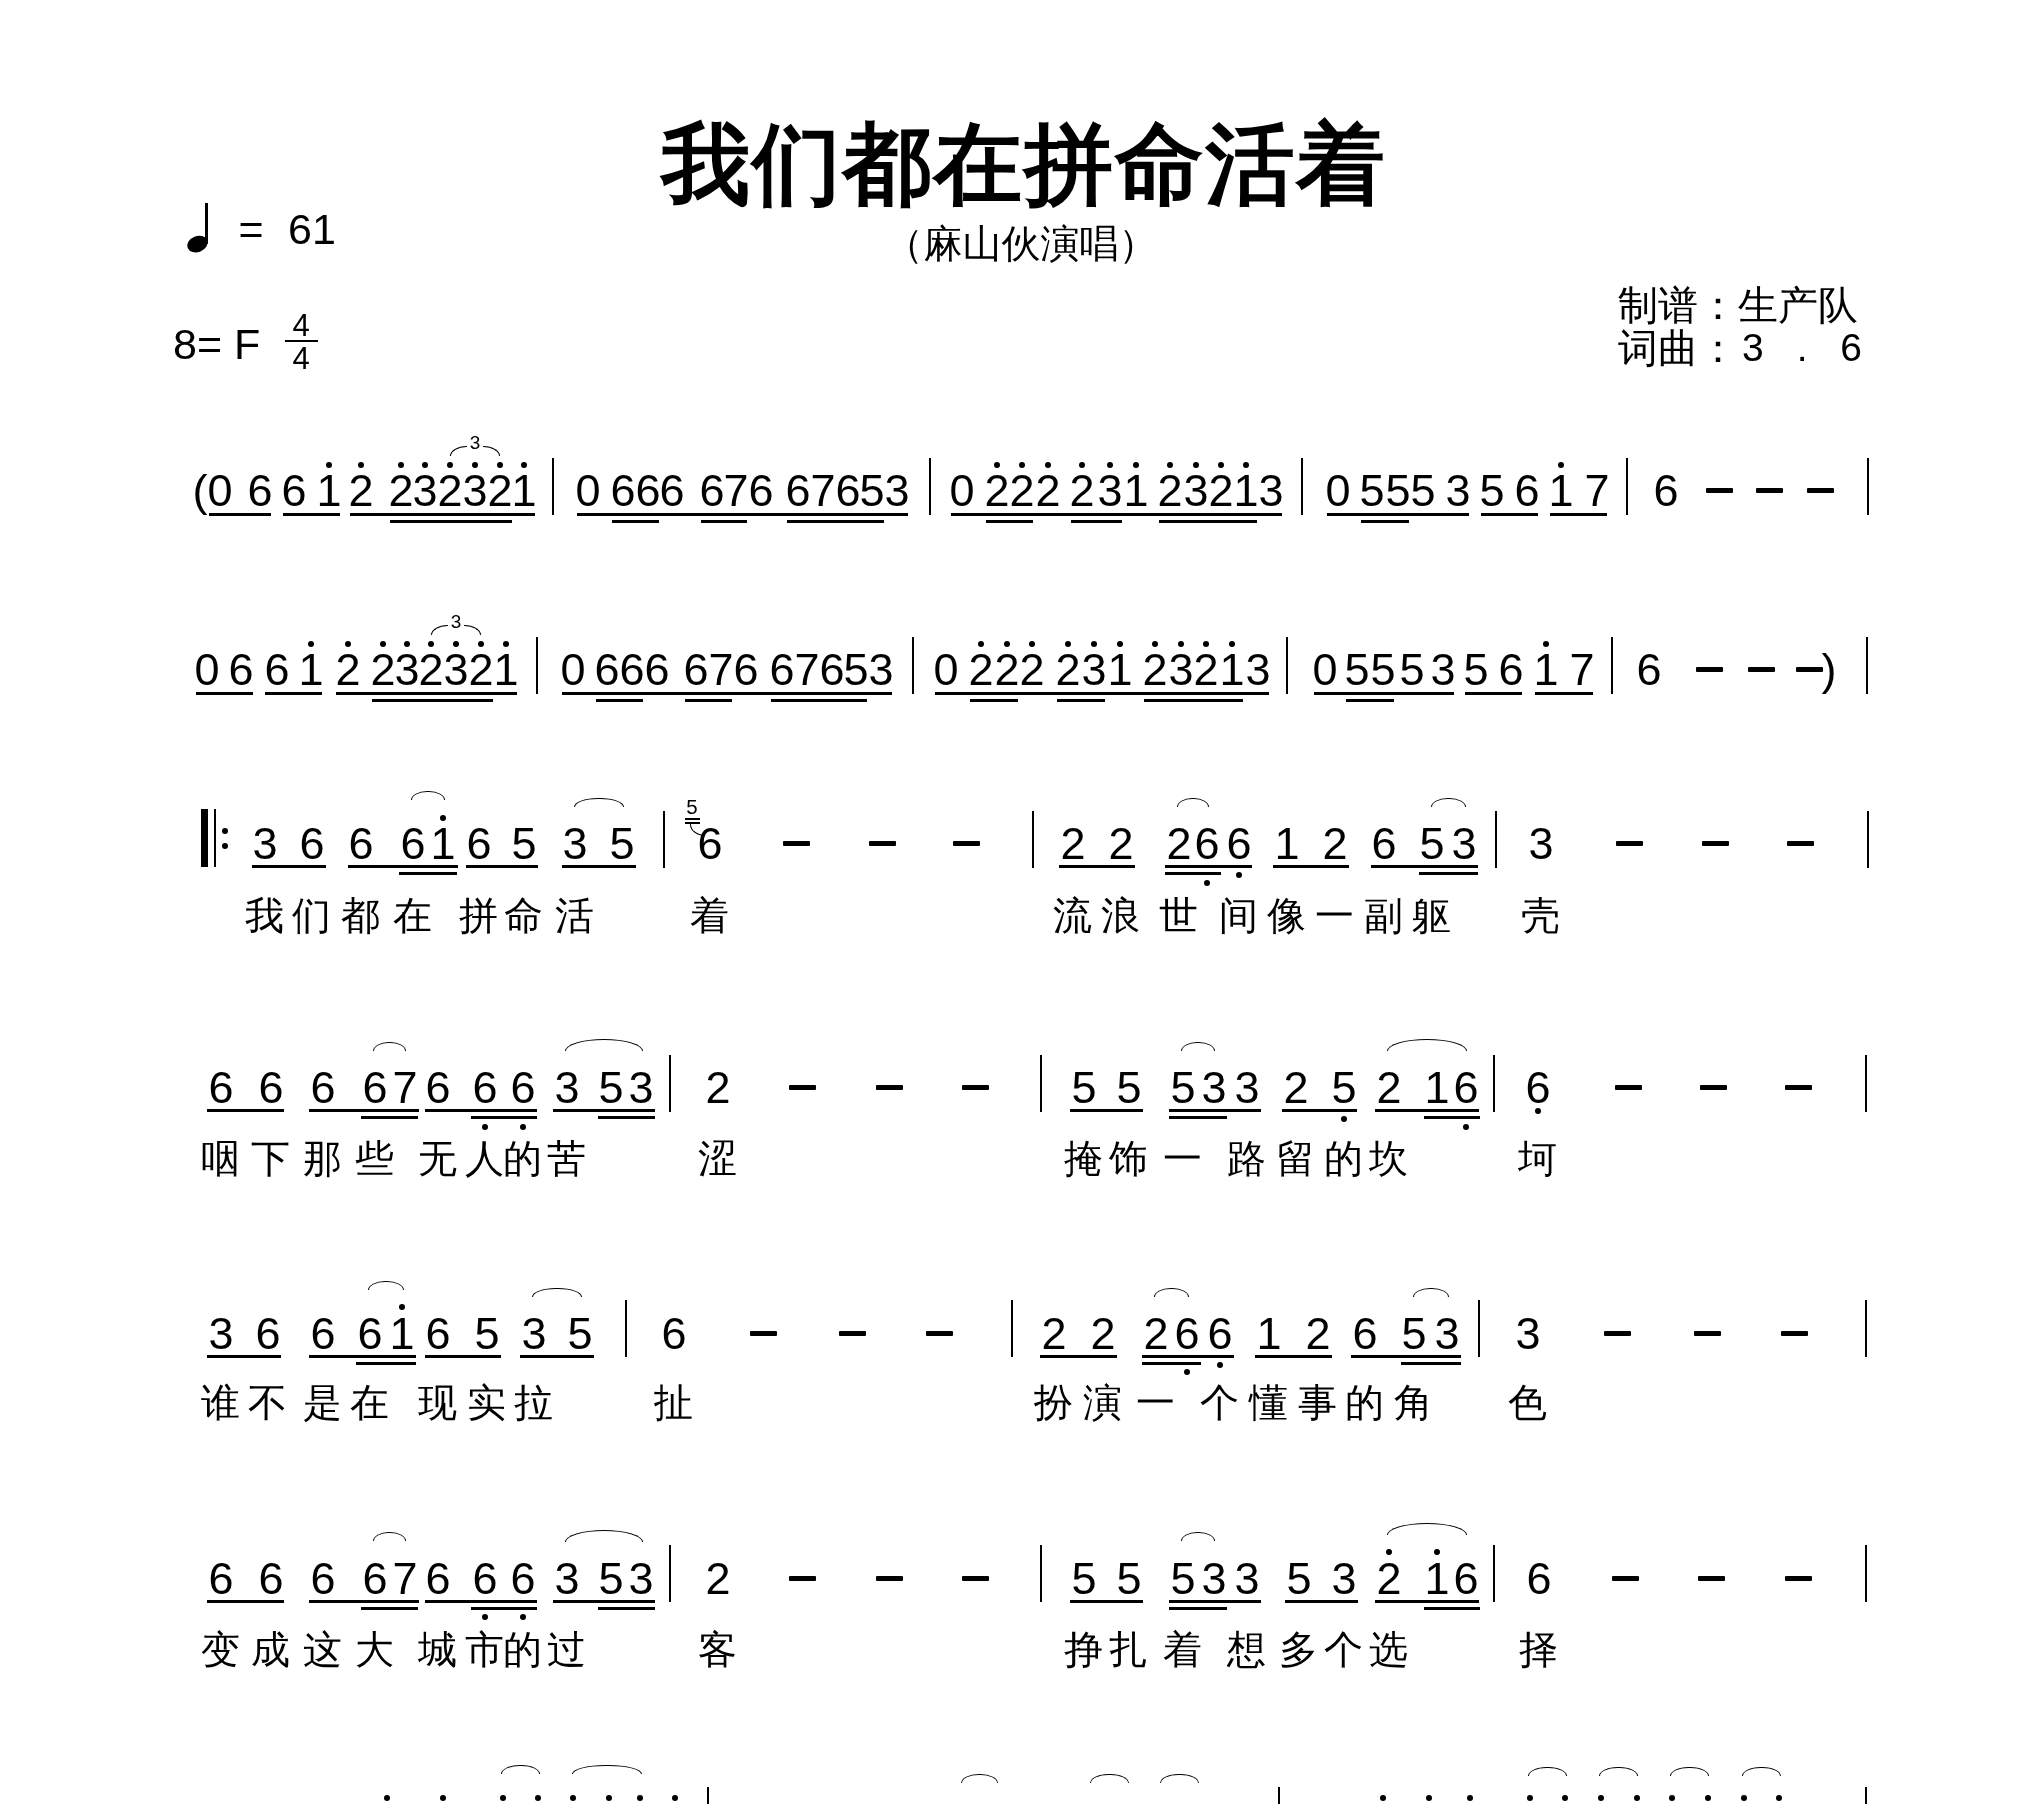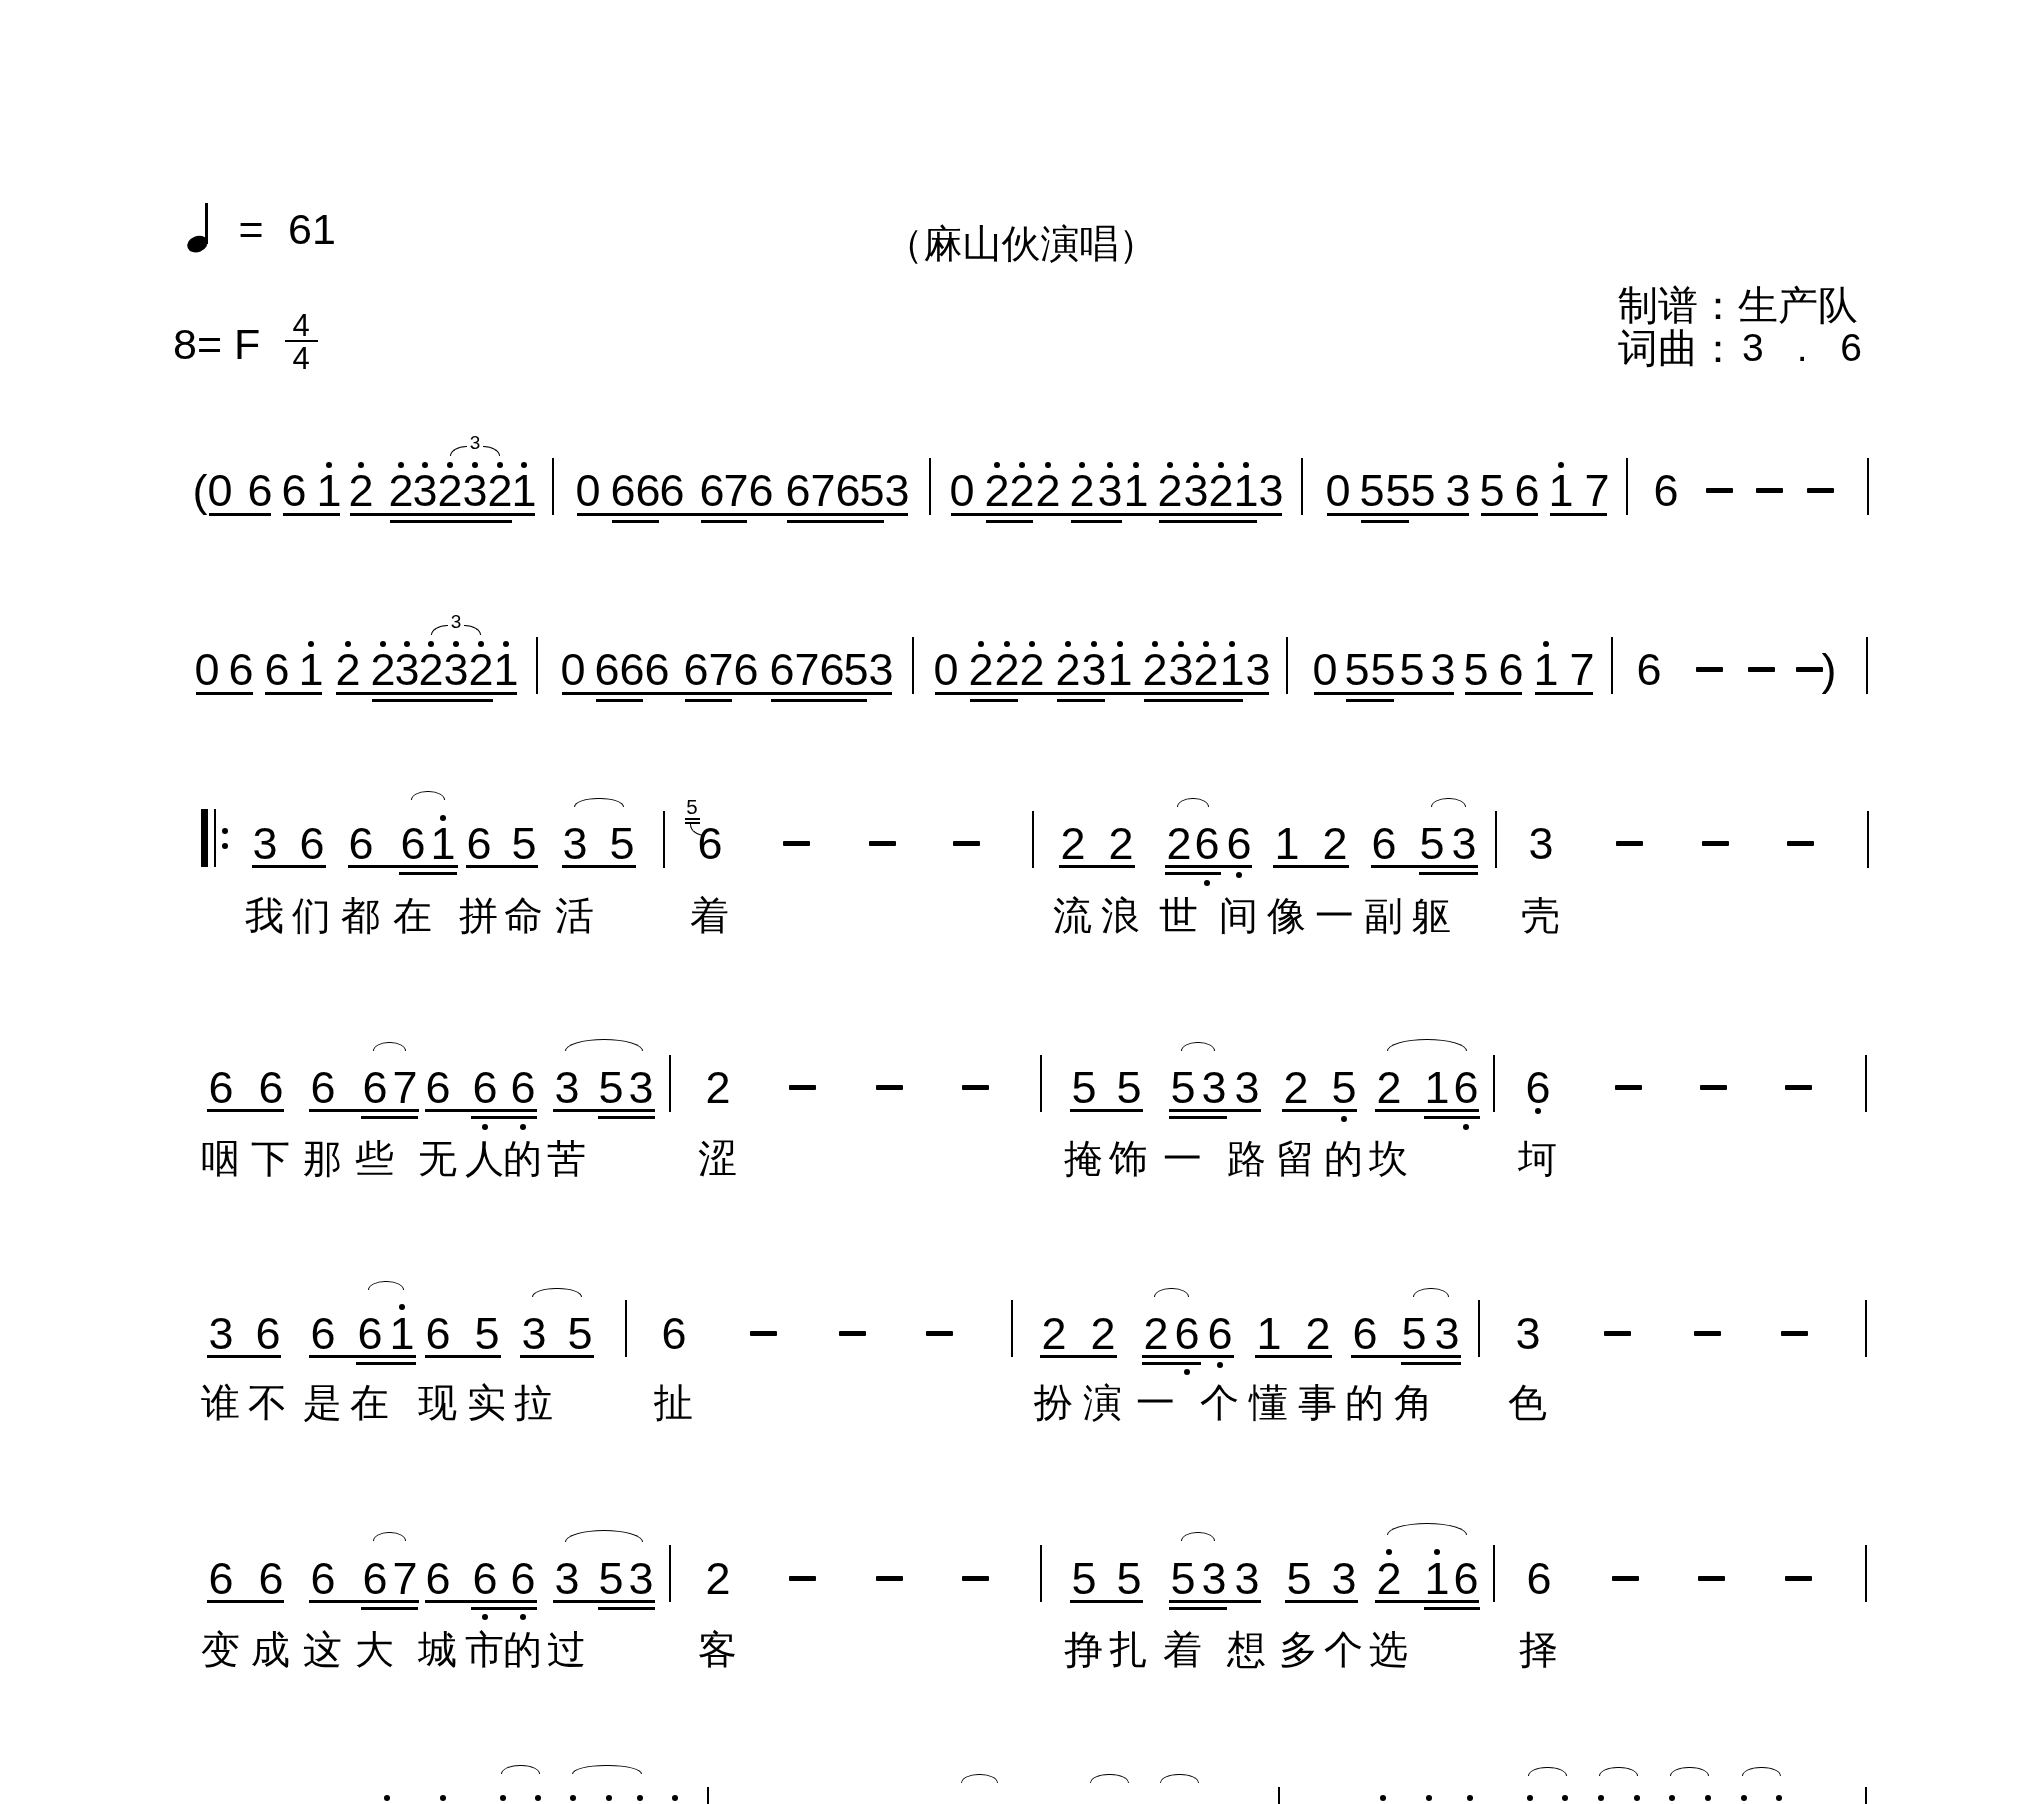--- a/index.html
+++ b/index.html
@@ -96,20 +96,21 @@
   .grace-tie {
     position: absolute; box-sizing: border-box;
     border-left: 1.7px solid #000; border-bottom: 1.7px solid #000;
     border-bottom-left-radius: 100% 100%;
   }
 </style>
 </head>
 <body>
 
 <div id="page">
+  <h1 class="title">我们都在拼命活着</h1>
   <div class="subtitle">（麻山伙演唱）</div>
 
   <div>
     <span>
       <span class="tempo-head"></span>
       <span class="tempo-stem"></span>
     </span>
     <span class="tempo-eq">=</span>
     <span class="tempo-bpm">61</span>
   </div>

